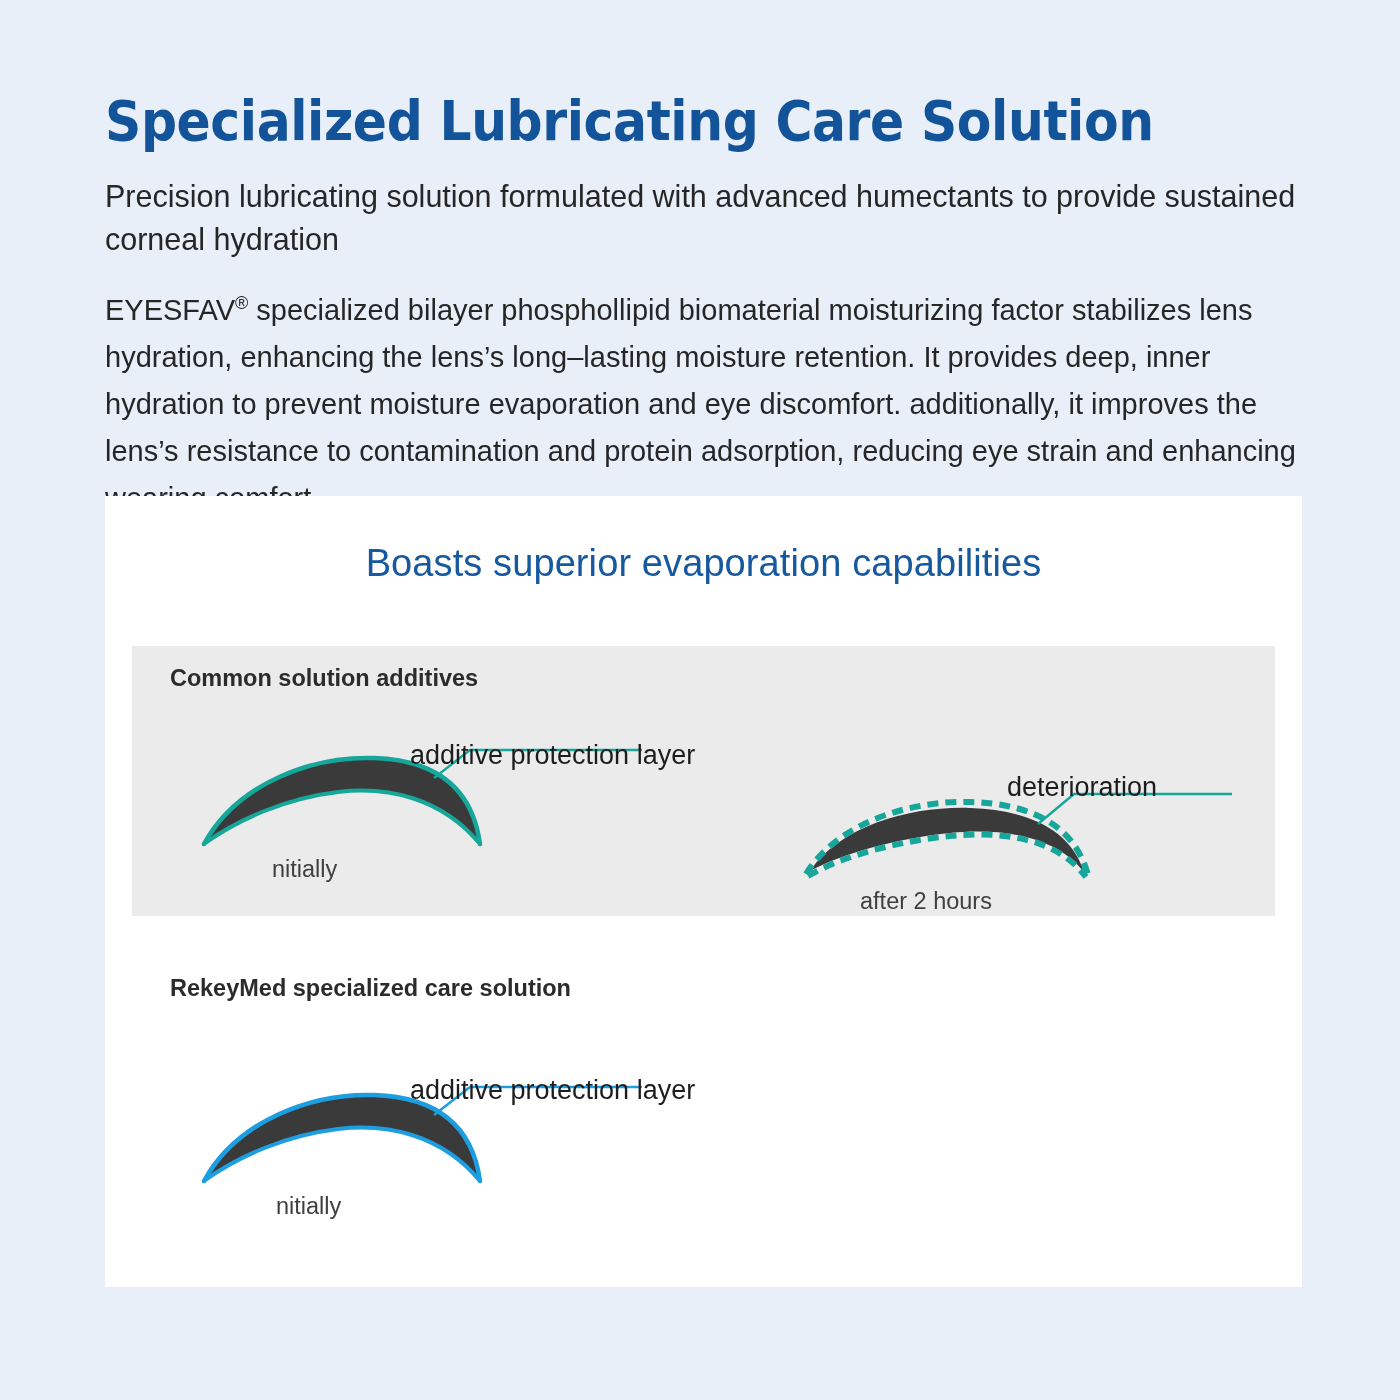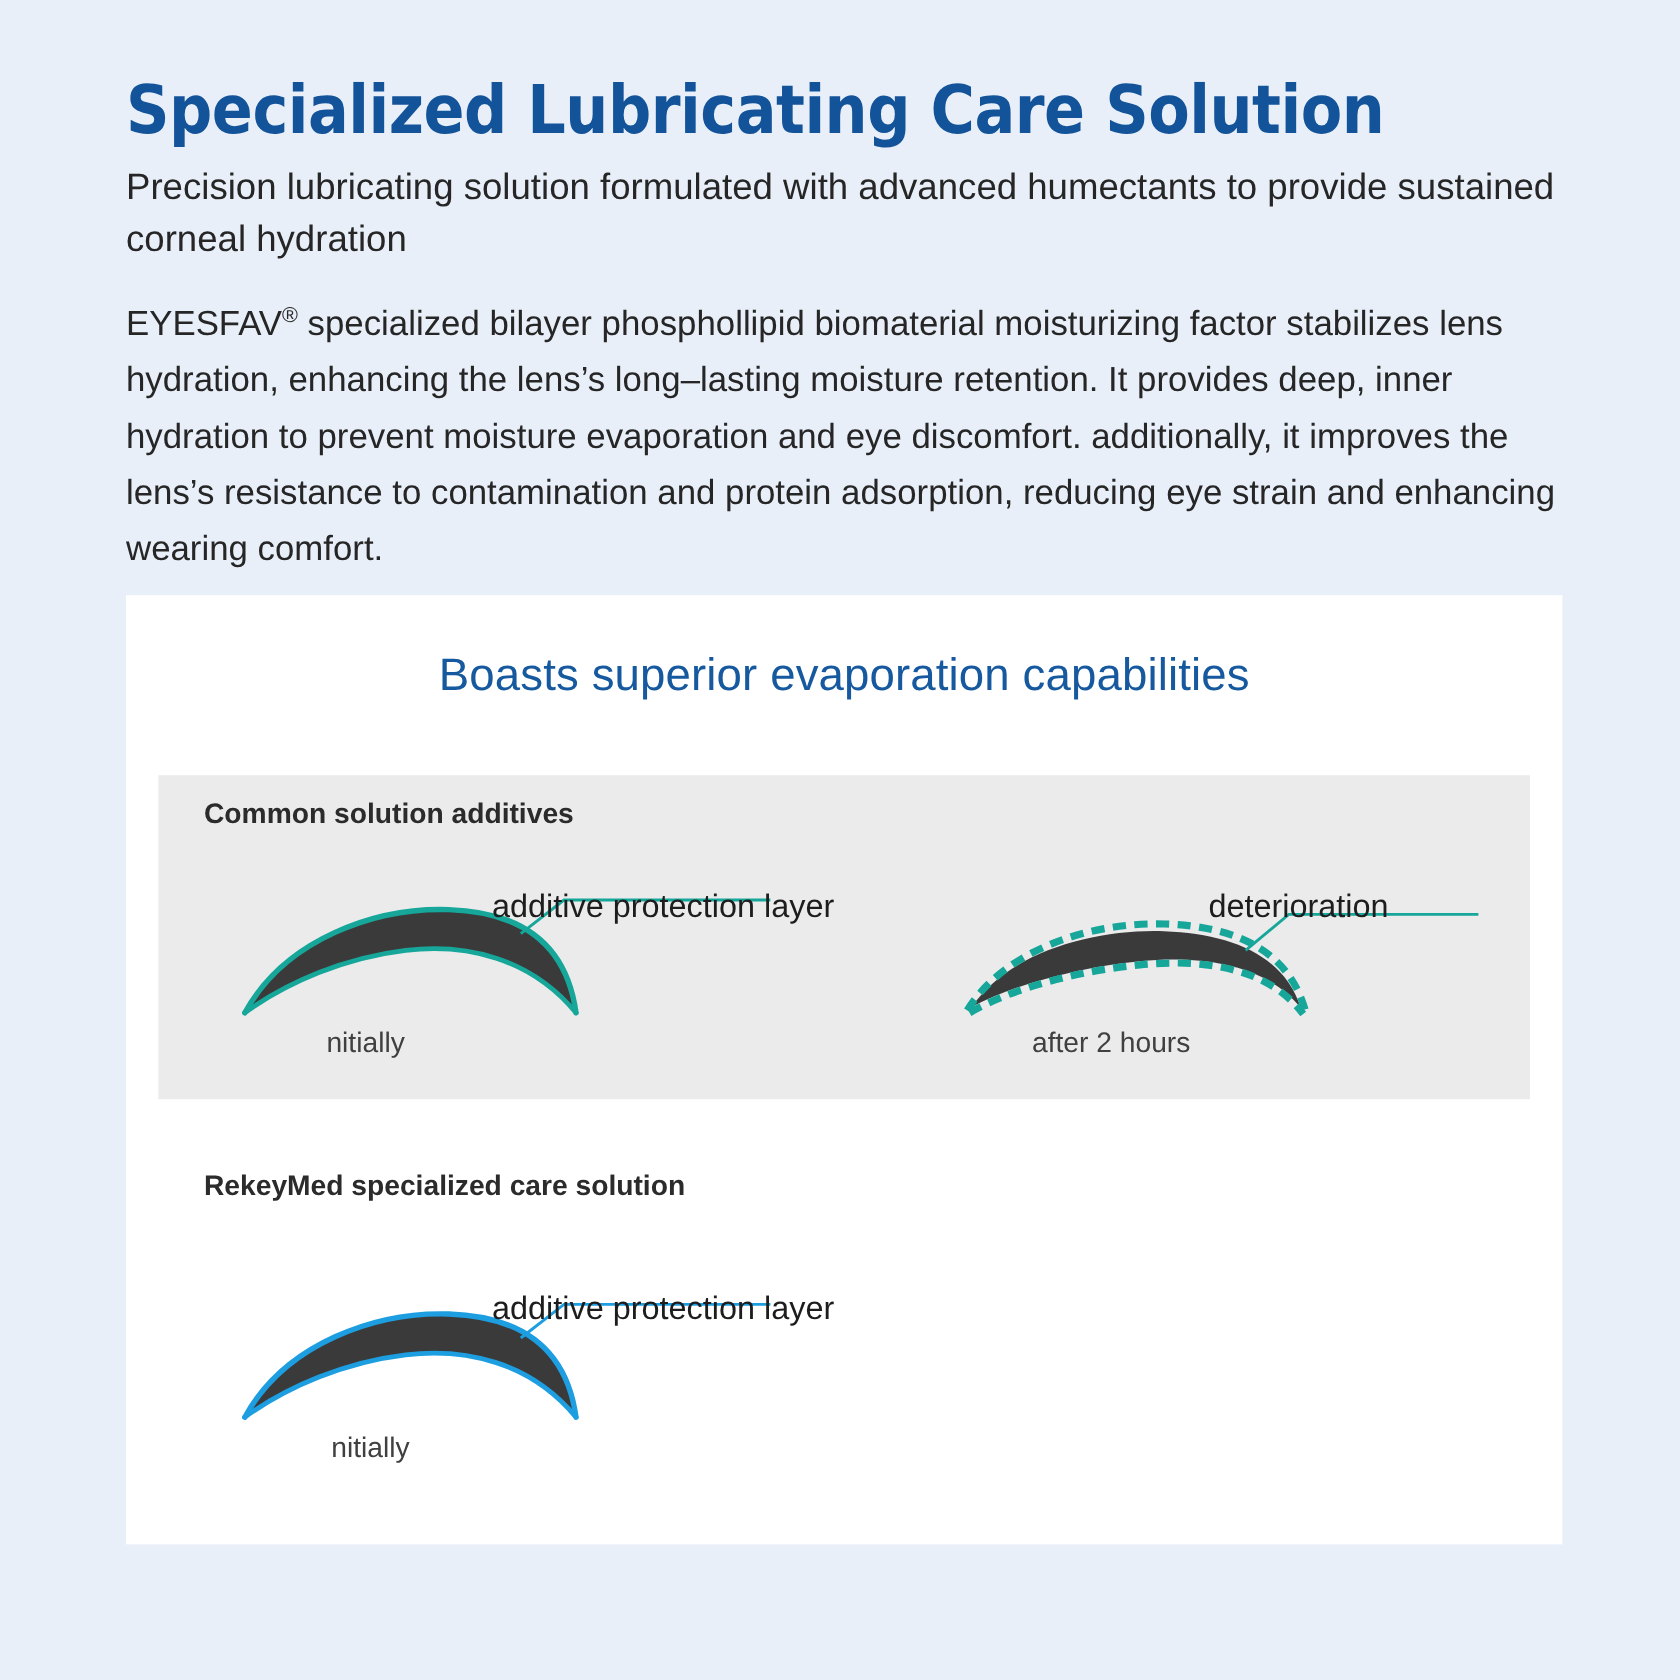--- a/index.html
+++ b/index.html
@@ -26,24 +26,25 @@
   }
 
   #page-title {
     font-family: "DejaVu Sans Condensed", "Liberation Sans Narrow", "Liberation Sans", sans-serif;
     font-size: 56px;
     font-weight: bold;
     letter-spacing: -0.4px;
     color: #13539a;
     line-height: 1.12;
     white-space: nowrap;
+    margin-top: 28px;
   }
 
   #page-subtitle {
-    margin-top: 10px;
+    margin-top: 22px;
     font-size: 30.5px;
     font-weight: normal;
     color: #262626;
     line-height: 1.42;
     max-width: 1235px;
   }
 
   #page-body {
     margin-top: 26px;
     font-size: 29px;
@@ -106,21 +107,21 @@
     white-space: nowrap;
     font-weight: bold;
   }
 
   .lens-cell {
     position: absolute;
     top: 0;
     height: 100%;
   }
   .cell-left  { left: 10px;  width: 560px; }
-  .cell-right { left: 650px; width: 493px; }
+  .cell-right { left: 650px; width: 493px; margin-top: 32px; }
 
   .lens-svg {
     position: absolute;
     left: 0;
     top: 0;
     width: 100%;
     height: 100%;
     overflow: visible;
   }
 

